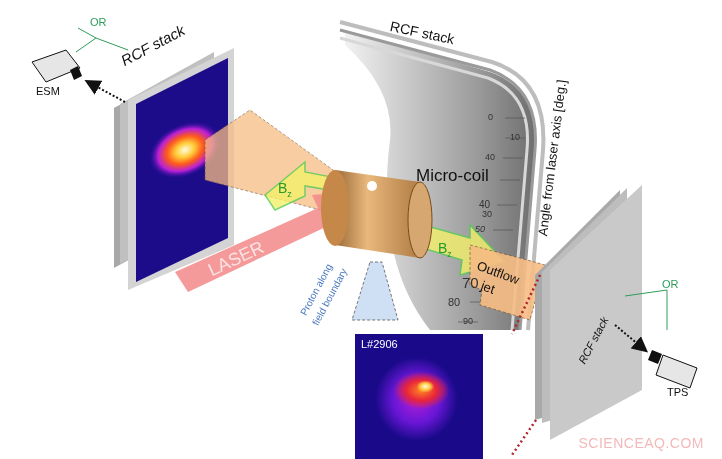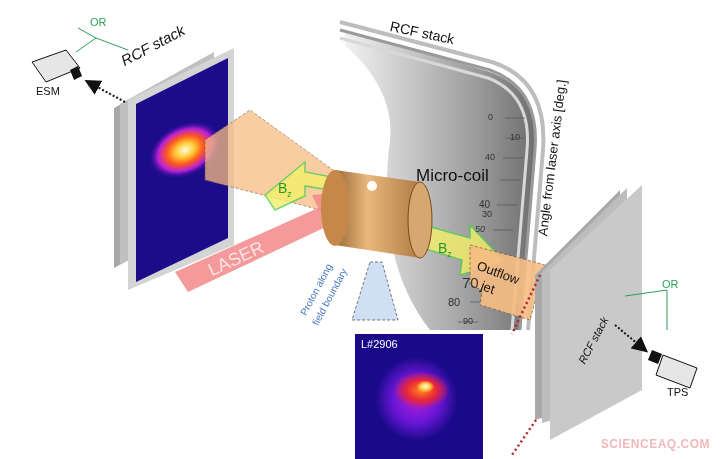--- a/index.html
+++ b/index.html
@@ -5,21 +5,21 @@
   html,body{margin:0;padding:0;background:#fff;}
   body{width:722px;height:459px;position:relative;overflow:hidden;font-family:"Liberation Sans",sans-serif;}
   svg{position:absolute;left:0;top:0;}
   .lbl{position:absolute;white-space:nowrap;color:#111;font-family:"Liberation Sans",sans-serif;}
   .inset{position:absolute;left:355px;top:334px;width:128px;height:125px;
     background:radial-gradient(ellipse 10% 7% at 55% 42%, #fffbe0 0%, #ffd24a 35%, transparent 70%),
                radial-gradient(ellipse 22% 15% at 52% 45%, #ff8a1e 0%, #e8243a 55%, transparent 100%),
                radial-gradient(ellipse 40% 42% at 48% 52%, #b21ed8 0%, #6a16d6 45%, transparent 80%),
                #1a0a8a;}
   .inset-tag{position:absolute;left:6px;top:4px;color:#fff;font-size:11px;}
-  .wm{position:absolute;right:12px;bottom:8px;font-size:12px;color:#f3b9b9;letter-spacing:.5px;font-weight:bold;}
+  .wm{position:absolute;right:18px;bottom:8px;font-size:14px;color:#f3b9b9;letter-spacing:.5px;}
 </style>
 </head>
 <body>
 
 <svg width="722" height="459" viewBox="0 0 722 459">
   <defs>
     <linearGradient id="curveGrad" x1="0" y1="0" x2="1" y2="0">
       <stop offset="0" stop-color="#f2f2f2"></stop>
       <stop offset="0.7" stop-color="#9a9a9a"></stop>
       <stop offset="1" stop-color="#6e6e6e"></stop>

